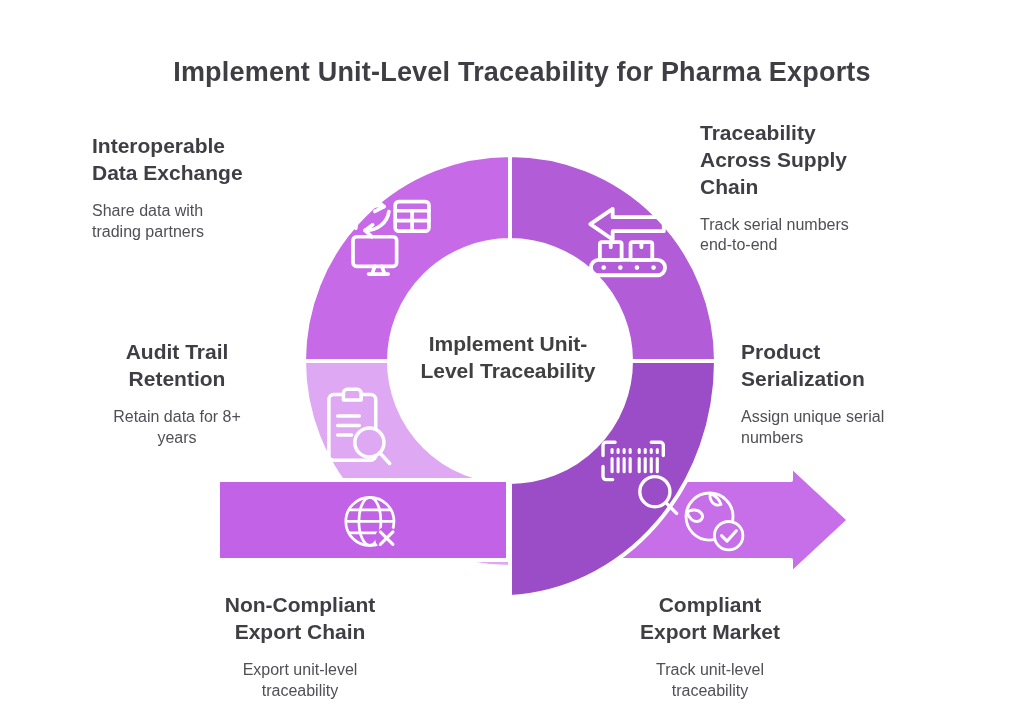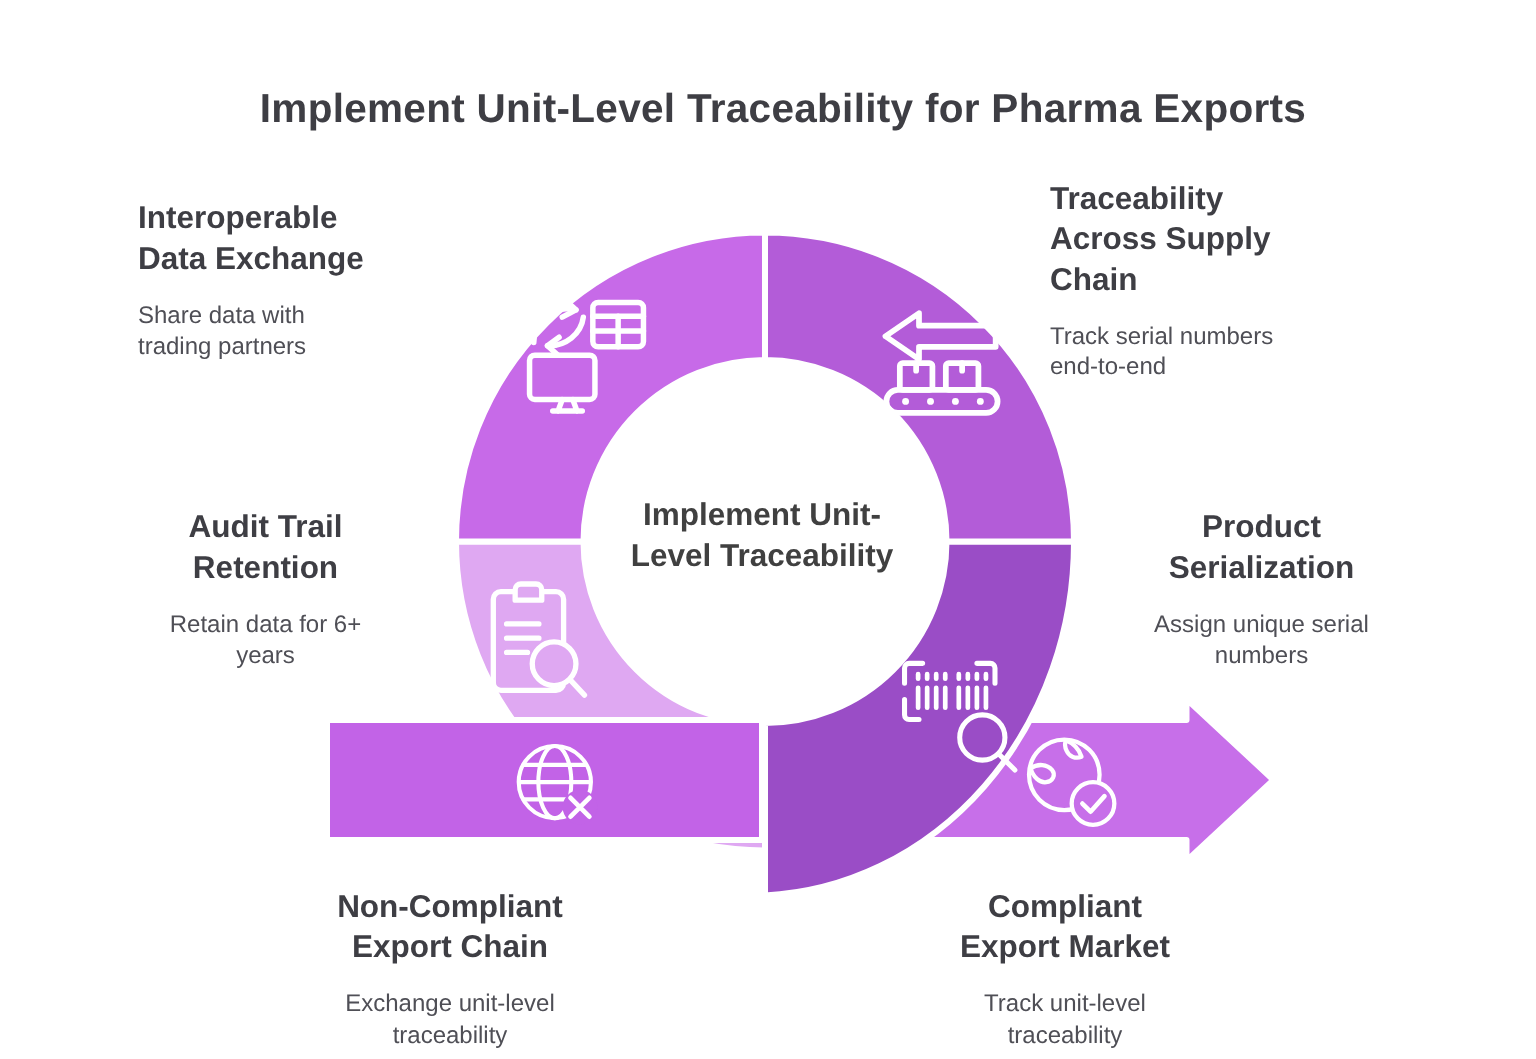--- a/index.html
+++ b/index.html
@@ -7,21 +7,21 @@
   .canvas{position:relative;width:1024px;height:706px;margin:16px auto;background:#ffffff;overflow:hidden;padding-left:20px;}
   .page-title{position:absolute;top:41px;left:0;width:100%;text-align:center;
     font-size:27px;font-weight:700;color:#3e3e44;letter-spacing:.2px;}
   .diagram-svg{position:absolute;left:0;top:0;}
   .block{position:absolute;}
   .block h3{margin:0 0 14px 0;font-size:21px;font-weight:700;color:#3e3e44;line-height:1.28;white-space:pre-line;}
   .block p{margin:0;font-size:16px;font-weight:400;color:#4f4f56;line-height:1.3;white-space:pre-line;}
   .block-tl{top:117px;right:712px;width:240px;}
   .block-tr{top:104px;left:700px;width:200px;text-align:left;}
   .block-ml{top:323px;right:752px;width:230px;text-align:center;}
-  .block-mr{top:323px;left:741px;width:200px;text-align:center;}
+  .block-mr{top:323px;left:741px;width:200px;text-align:left;}
   .block-bl{top:576px;left:158px;width:284px;text-align:center;}
   .block-br{top:576px;left:568px;width:284px;text-align:center;}
   .center-label{position:absolute;left:396px;top:314px;width:224px;text-align:center;
     font-size:21px;font-weight:700;color:#404040;line-height:1.3;white-space:pre-line;}
   .icon{position:absolute;}
   .icon svg{display:block;width:100%;height:auto;}
 </style>
 </head>
 <body>
 
@@ -147,35 +147,35 @@
     <h3>Traceability
 Across Supply
 Chain</h3>
     <p>Track serial numbers
 end-to-end</p>
   </div>
 
   <div class="block block-ml">
     <h3>Audit Trail
 Retention</h3>
-    <p>Retain data for 6+
+    <p>Retain data for 8+
 years</p>
   </div>
 
   <div class="block block-mr">
     <h3>Product
 Serialization</h3>
     <p>Assign unique serial
 numbers</p>
   </div>
 
   <div class="block block-bl">
     <h3>Non-Compliant
 Export Chain</h3>
-    <p>Exchange unit-level
+    <p>Export unit-level
 traceability</p>
   </div>
 
   <div class="block block-br">
     <h3>Compliant
 Export Market</h3>
     <p>Track unit-level
 traceability</p>
   </div>
 

